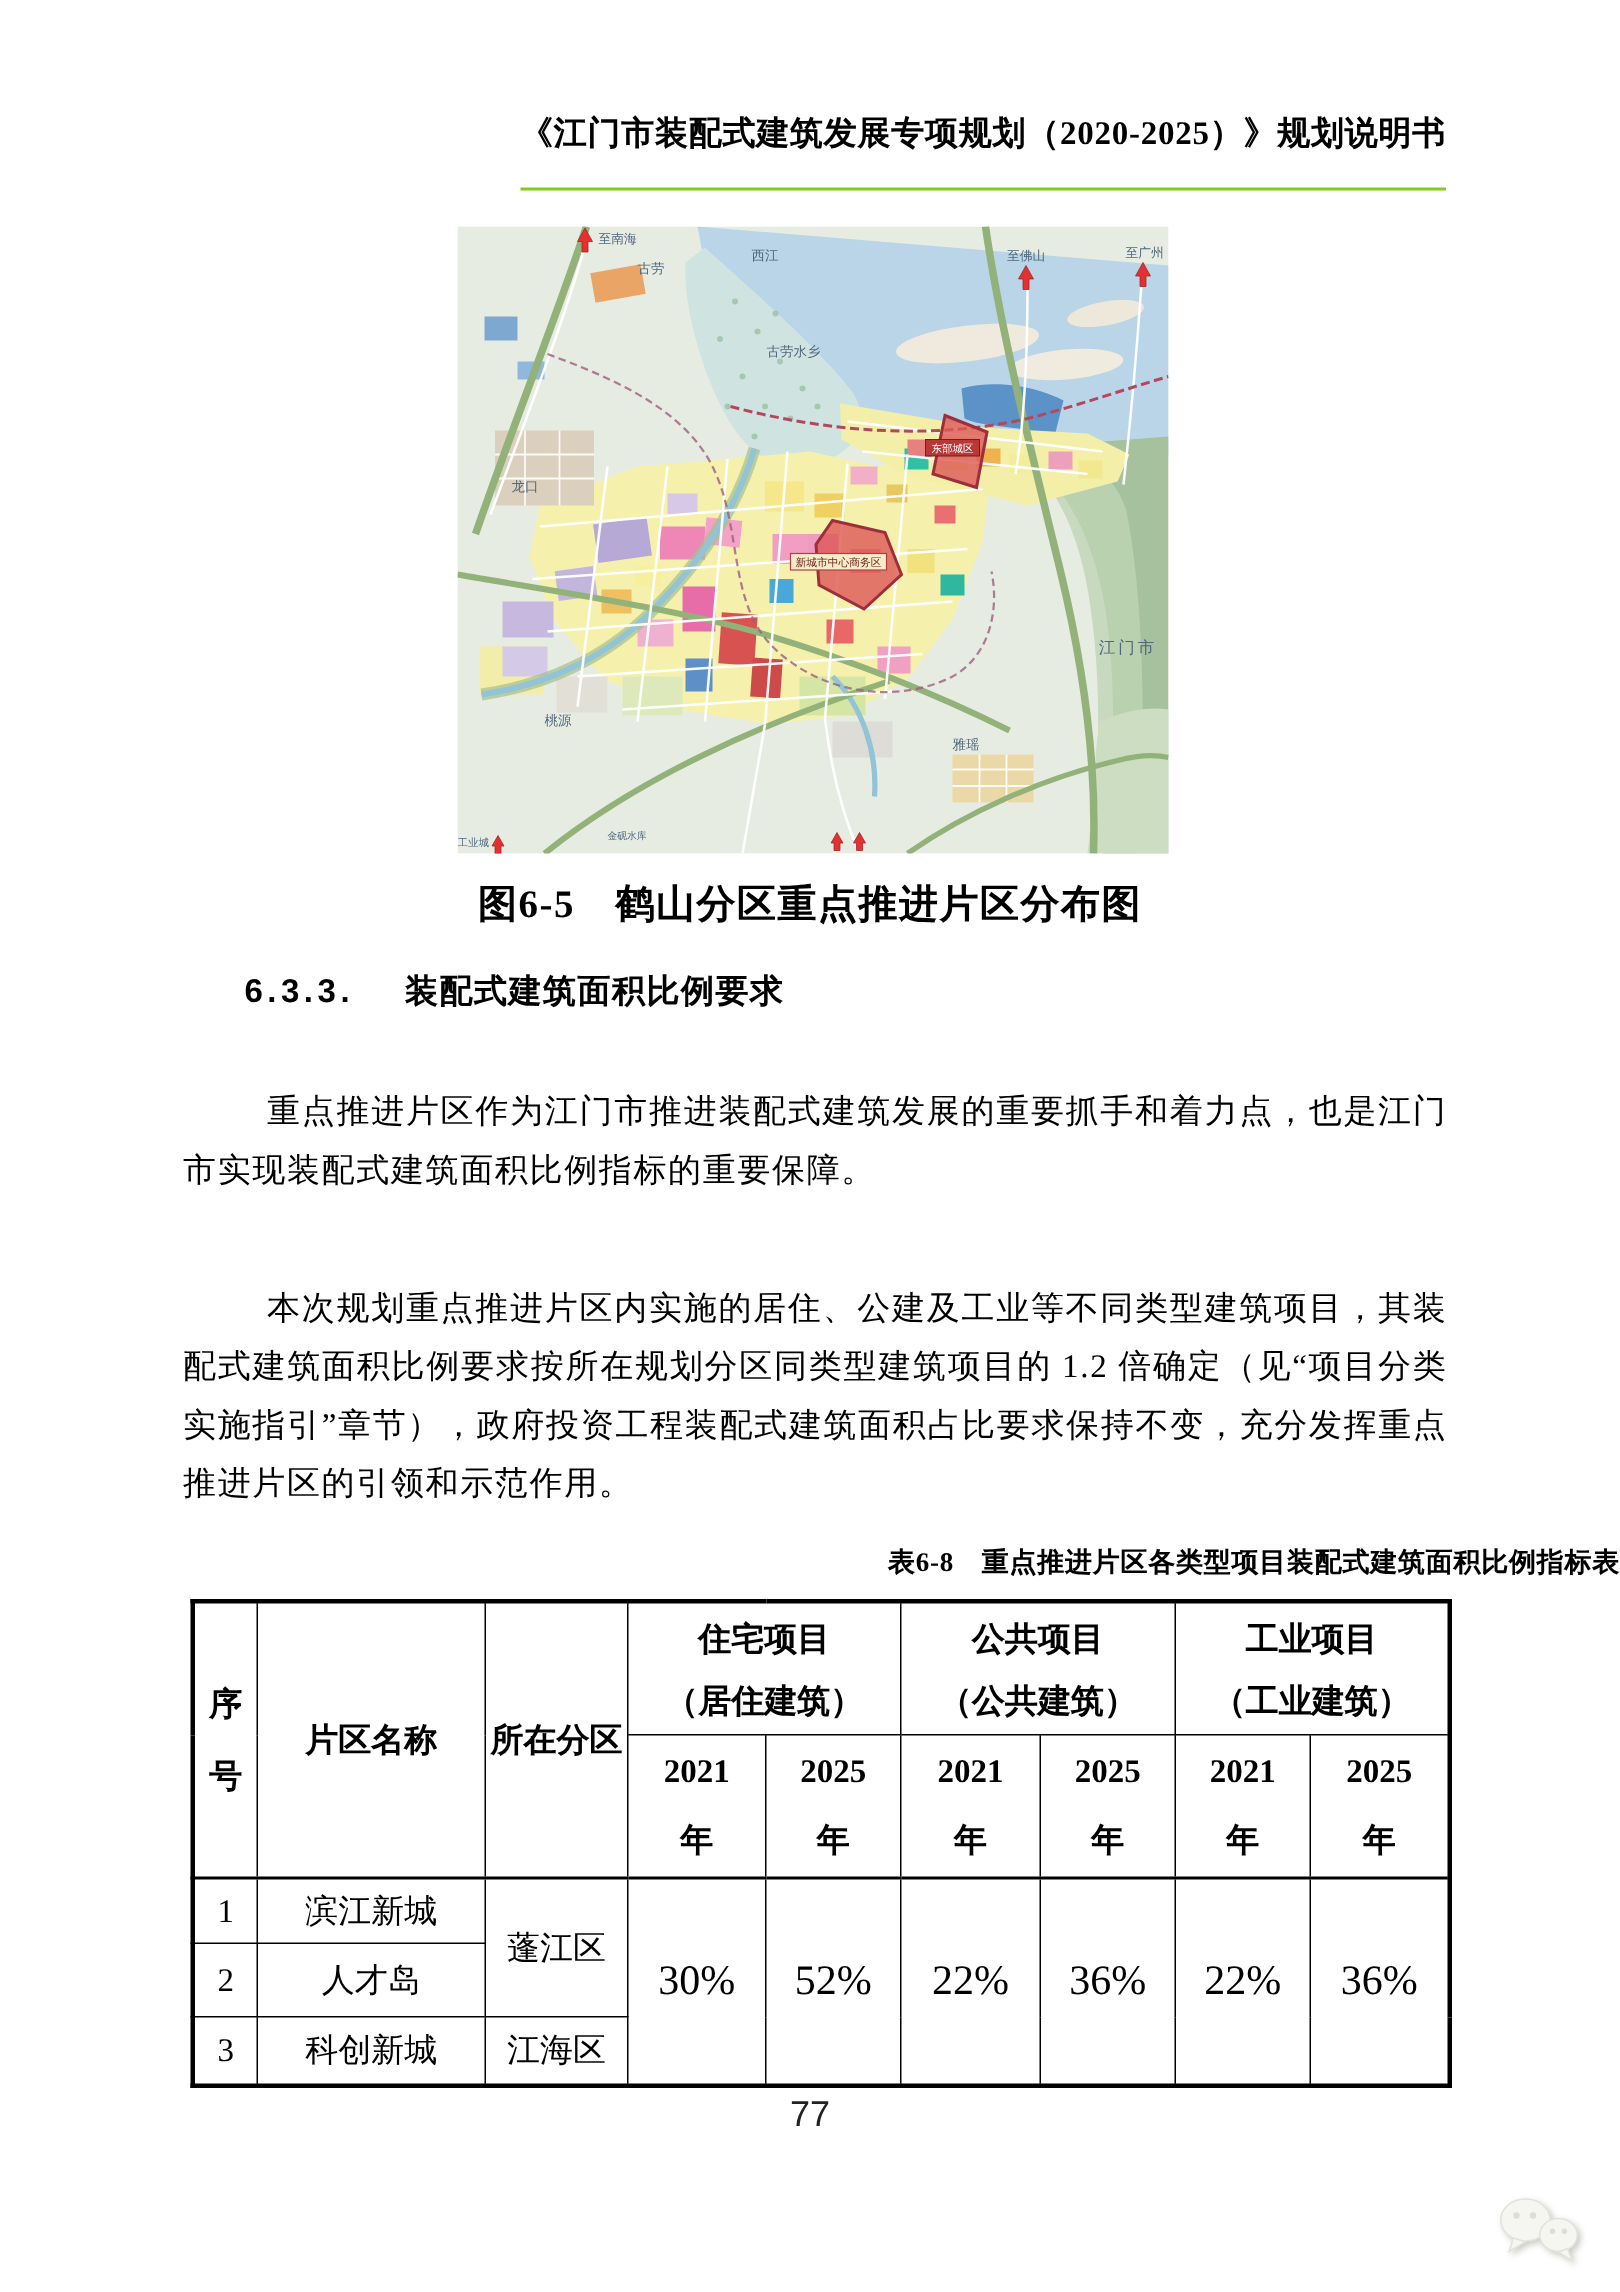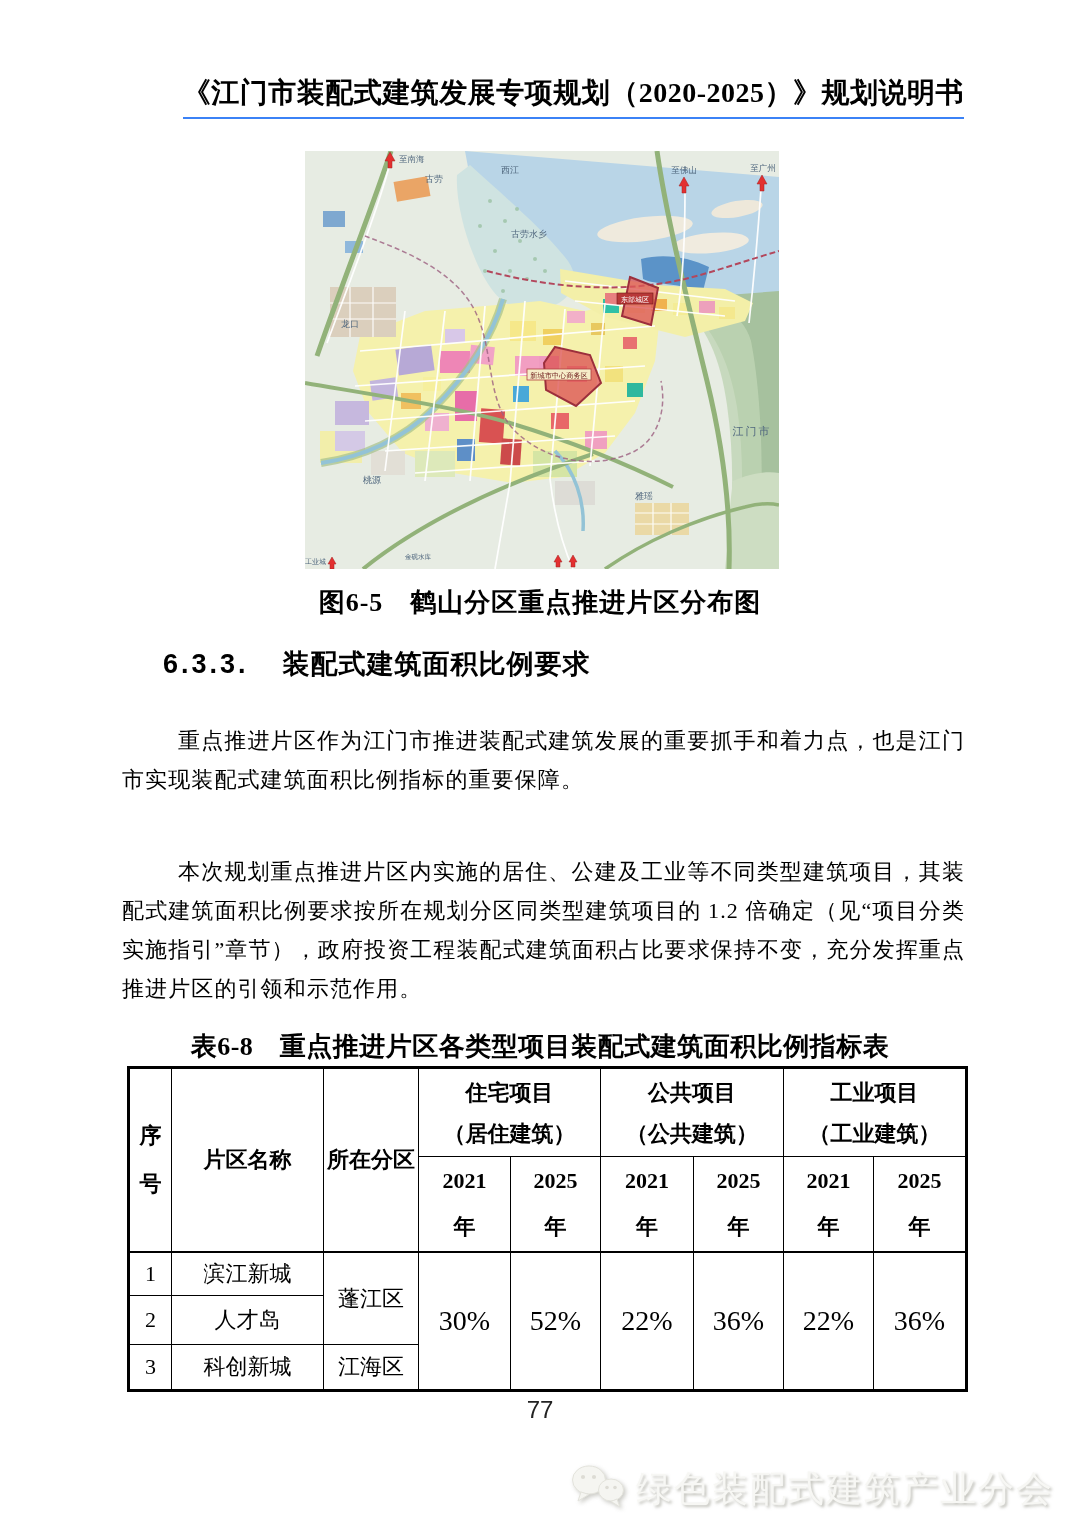--- a/index.html
+++ b/index.html
@@ -1,40 +1,40 @@
 <!DOCTYPE html>
 <html><head>
 <meta charset="utf-8">
 <style>
   html,body{margin:0;padding:0;}
   body{width:1080px;height:1528px;position:relative;background:#ffffff;
        font-family:"Liberation Serif", serif;color:#000;overflow:hidden;}
 
-  .doc-header{position:absolute;top:74px;right:116px;font-size:28px;font-weight:bold;
-              letter-spacing:.5px;border-bottom:2px solid #3b82f6;padding-bottom:5px;}
+  .doc-header{position:absolute;top:74px;right:116px;font-size:22px;font-weight:bold;
+              letter-spacing:.5px;border-bottom:2px solid #84cc16;padding-bottom:21px;}
 
   .map-wrap{position:absolute;left:305px;top:151px;width:474px;height:419px;}
   .map-wrap svg{display:block;}
   .map-label{font-family:"Liberation Sans",sans-serif;fill:#50677e;}
 
   .fig-caption{position:absolute;top:585px;left:0;width:100%;text-align:center;
                font-size:26px;font-weight:bold;letter-spacing:1px;}
 
   .section-heading{position:absolute;top:646px;left:163px;
                    font-family:"Liberation Sans",sans-serif;font-weight:bold;
-                   font-size:27px;letter-spacing:1px;}
+                   font-size:22px;letter-spacing:1px;}
   .section-heading .num{margin-right:34px;letter-spacing:3px;}
 
   .para{position:absolute;left:122px;width:843px;font-size:22px;line-height:39px;
         text-align:justify;letter-spacing:1.1px;text-indent:56px;}
   .p1{top:721px;}
   .p2{top:852px;}
 
-  .table-caption{position:absolute;top:1029px;left:0;width:100%;text-align:center;
-                 font-size:26px;font-weight:bold;letter-spacing:.5px;}
+  .table-caption{position:absolute;top:1029px;left:0;width:100%;text-align:right;
+                 font-size:18px;font-weight:bold;letter-spacing:.5px;}
 
   table.main-table{position:absolute;left:127px;top:1066px;width:838px;
                    border-collapse:collapse;table-layout:fixed;
                    border:3px solid #000;font-size:22px;}
   table.main-table td{border:1.5px solid #000;text-align:center;vertical-align:middle;padding:0;margin-left:48px;}
   .hc{font-weight:bold;}
   .hspan{line-height:48px;border-bottom:2.6px solid #000 !important;}
   .hc-seq{padding:0 9px;}
   .hc-dist{padding:0 8px;}
   .hc-group{height:87px;}
@@ -306,14 +306,13 @@
         <path d="M47,36 L50,44 L41,38.5 Z"></path>
       </g>
       <g fill="#dddcd5">
         <circle cx="13" cy="14" r="2.1"></circle>
           <circle cx="24" cy="14" r="2.1"></circle>
         <circle cx="37" cy="24.5" r="1.8"></circle>
           <circle cx="45" cy="24.5" r="1.8"></circle>
       </g>
     </svg>
   </span>
-  <span class="wm-text">绿色装配式建筑产业分会</span>
 </div>
 
 </body></html>

